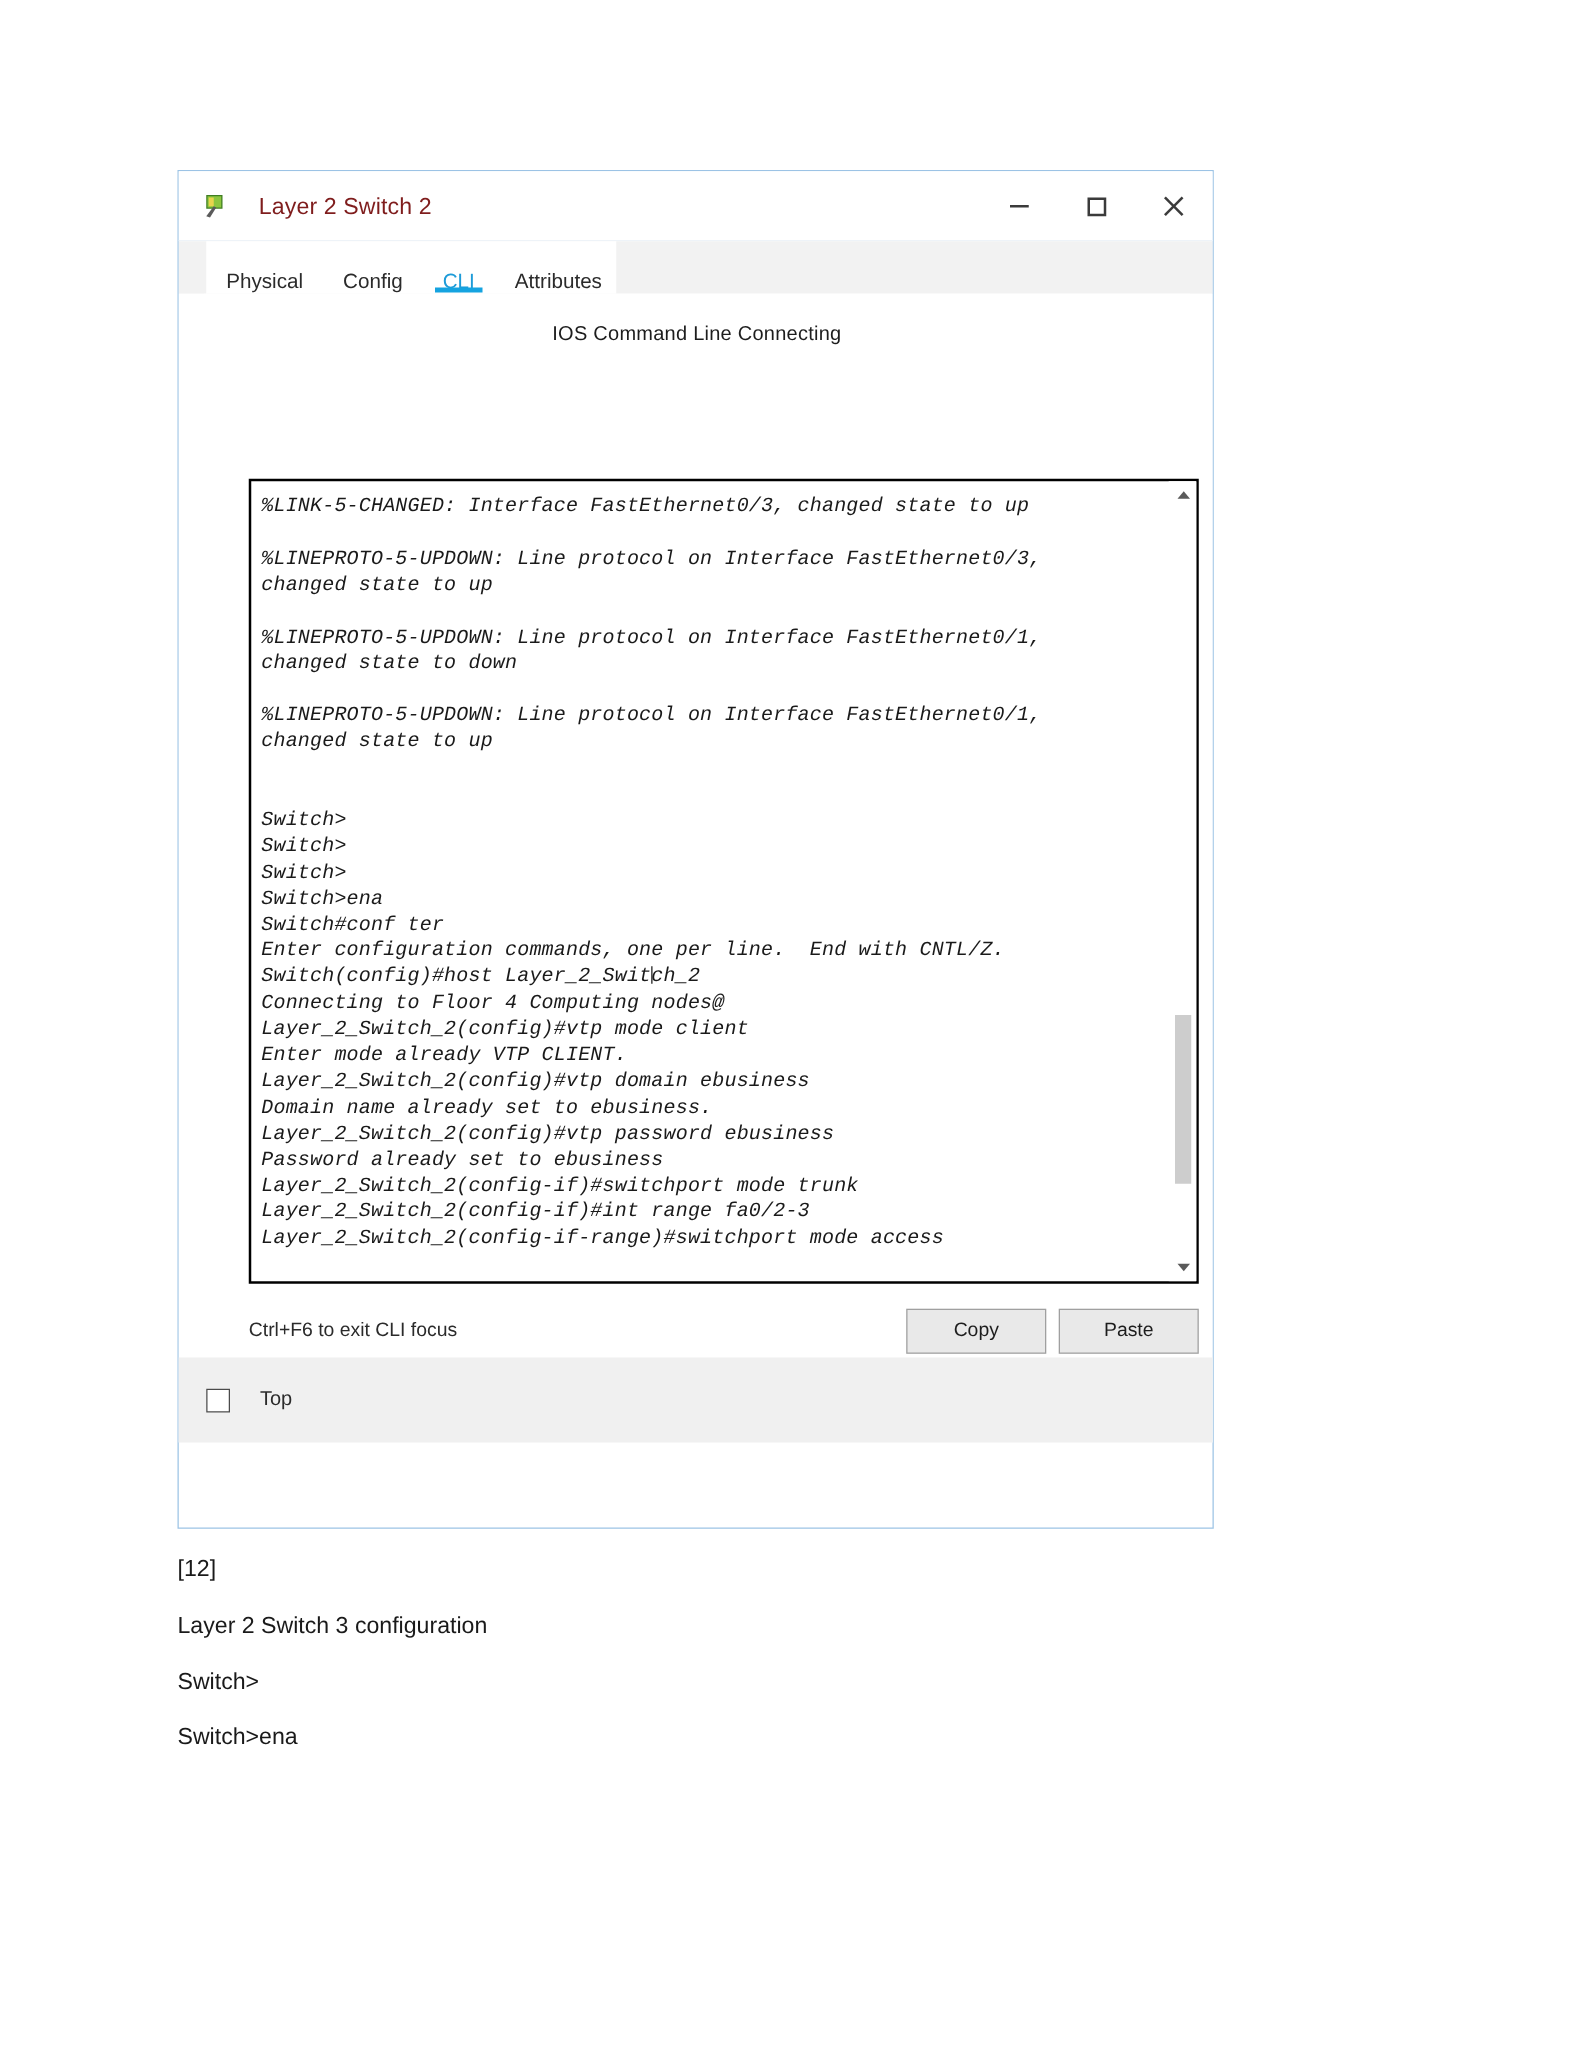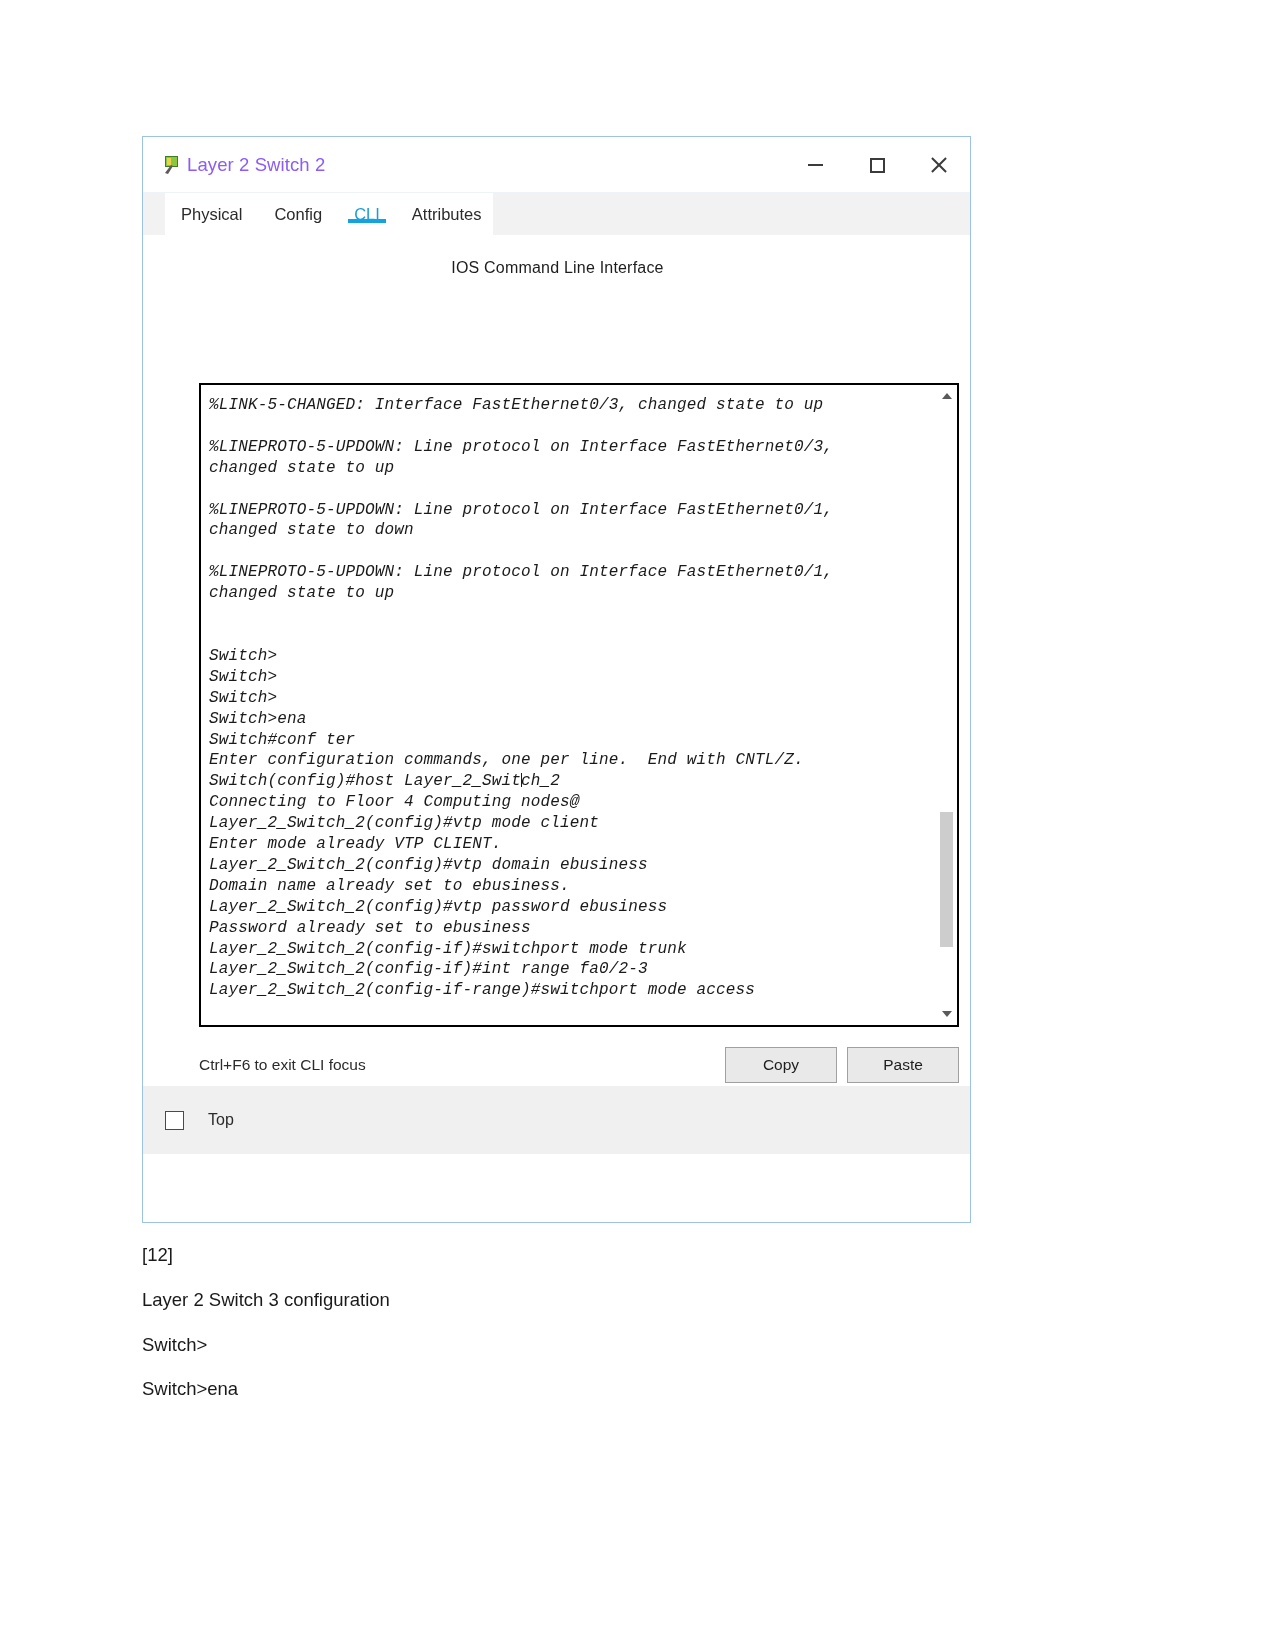--- a/index.html
+++ b/index.html
@@ -40,23 +40,23 @@
     box-sizing: border-box;
   }
   .title-icon {
     margin-left: 18px;
     width: 22px;
     height: 22px;
     position: relative;
     flex: none;
   }
   .title-text {
-    margin-left: 4px;
+    margin-left: 24px;
     font-size: 18.5px;
-    color: #8b5cf6;
+    color: #7f1d1d;
     letter-spacing: 0.1px;
     white-space: nowrap;
   }
   .win-controls {
     position: absolute;
     right: 0;
     top: 0;
     height: 56px;
     display: flex;
     align-items: center;
@@ -98,21 +98,21 @@
   }
   .glyph-close::before { transform: rotate(45deg); }
   .glyph-close::after  { transform: rotate(-45deg); }
 
   
   .tabstrip {
     position: relative;
     height: 42px;
     background: #f2f2f2;
     display: flex;
-    align-items: center;
+    align-items: flex-end;
     padding-left: 22px;
     box-sizing: border-box;
   }
   .tab {
     position: relative;
     display: flex;
     align-items: center;
     padding: 0 16px;
     font-size: 16.5px;
     color: #2b2b2b;
@@ -365,21 +365,21 @@
         <span>CLI</span>
       </div>
       <div class="tab">
         <span>Attributes</span>
       </div>
     </div>
 
     <div class="panel">
       <div class="panel-inner">
 
-        <div class="cli-heading">IOS Command Line Interface</div>
+        <div class="cli-heading">IOS Command Line Connecting</div>
 
         <div class="terminal-wrap">
           <div class="terminal" id="terminal">
               <div class="term-line">%LINK-5-CHANGED: Interface FastEthernet0/3, changed state to up</div>
               <div class="term-line blank">&nbsp;</div>
               <div class="term-line">%LINEPROTO-5-UPDOWN: Line protocol on Interface FastEthernet0/3,</div>
               <div class="term-line">changed state to up</div>
               <div class="term-line blank">&nbsp;</div>
               <div class="term-line">%LINEPROTO-5-UPDOWN: Line protocol on Interface FastEthernet0/1,</div>
               <div class="term-line">changed state to down</div>

